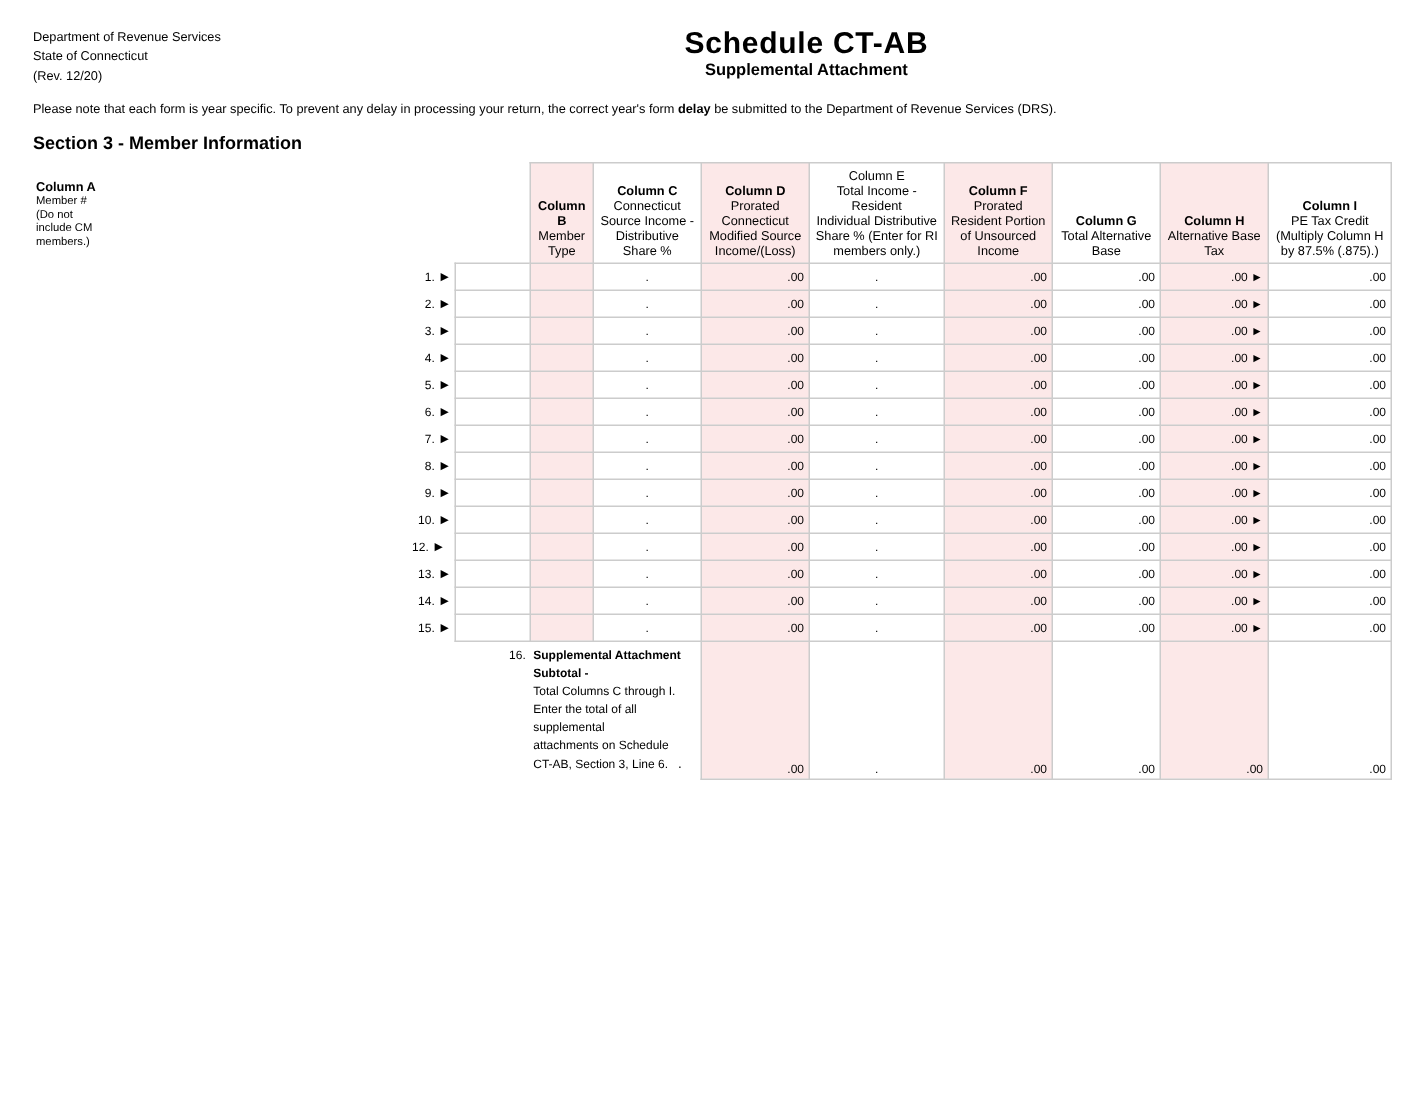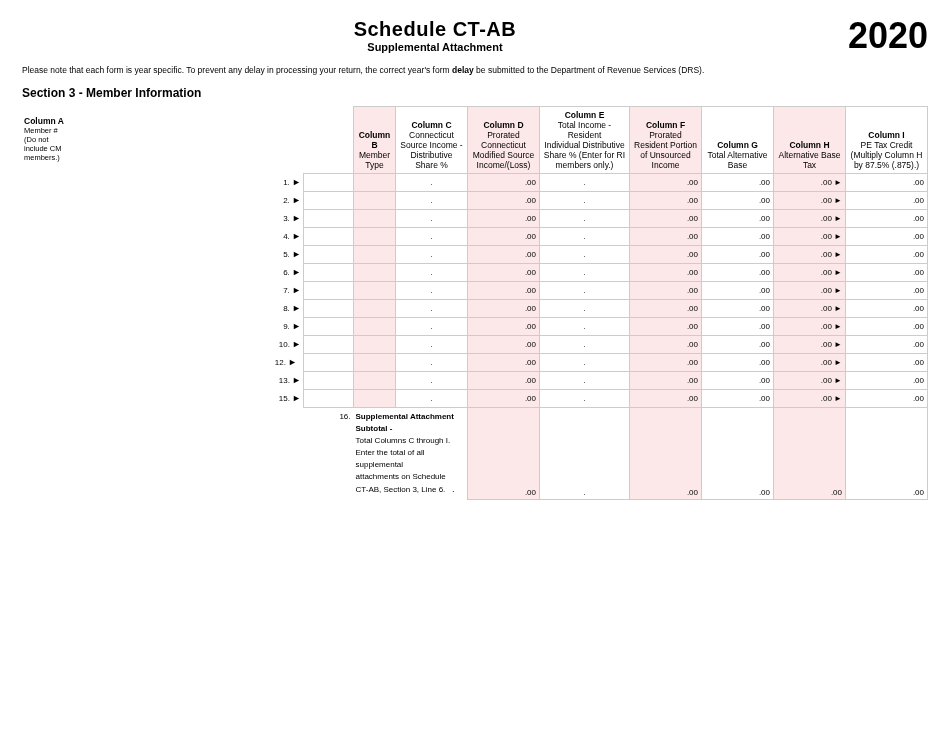--- a/index.html
+++ b/index.html
@@ -103,26 +103,30 @@
       text-align: center;
       font-weight: bold;
       font-size: 8.5px;
       padding: 2px;
     }
   </style>
 </head>
 <body>
 
 <div class="header-section">
+  <div class="header-left">
+    <div>Department of Revenue Services</div>
+    <div>State of Connecticut</div>
+    <div>(Rev. 12/20)</div>
+  </div>
   <div class="header-center">
     <h1>Schedule CT-AB</h1>
     <h2>Supplemental Attachment</h2>
   </div>
   <div class="header-right">
-    <div class="year-badge">2020</div>
   </div>
 </div>
 
 <div class="instructions">
   <div>
     <span>Please note that each form is year specific. To prevent any delay in processing your return, the correct year's form </span><b>delay</b><span> be submitted to the Department of Revenue Services (DRS).</span>
   </div>
 </div>
 
 <div class="section-title">Section 3 - Member Information</div>
@@ -140,21 +144,21 @@
       </th>
       <th style="border:1px solid #ccc; text-align:center; vertical-align:bottom; padding:3px 2px;">
         <div style="font-weight:bold;">Column C</div>
         <div style="font-weight:normal;">Connecticut<br>Source Income -<br>Distributive Share %</div>
       </th>
       <th style="border:1px solid #ccc; background:#fce8e8; text-align:center; vertical-align:bottom; padding:3px 2px;">
         <div style="font-weight:bold;">Column D</div>
         <div style="font-weight:normal;">Prorated<br>Connecticut<br>Modified Source<br>Income/(Loss)</div>
       </th>
       <th style="border:1px solid #ccc; text-align:center; vertical-align:bottom; padding:3px 2px;">
-        <div style="font-weight:bold;">Column E</div>
+        <div style="font-weight:normal;">Column E</div>
         <div style="font-weight:normal;">Total Income - Resident<br>Individual Distributive<br>Share % (Enter for RI<br>members only.)</div>
       </th>
       <th style="border:1px solid #ccc; background:#fce8e8; text-align:center; vertical-align:bottom; padding:3px 2px;">
         <div style="font-weight:bold;">Column F</div>
         <div style="font-weight:normal;">Prorated<br>Resident Portion<br>of Unsourced<br>Income</div>
       </th>
       <th style="border:1px solid #ccc; text-align:center; vertical-align:bottom; padding:3px 2px;">
         <div style="font-weight:bold;">Column G</div>
         <div style="font-weight:normal;">Total Alternative<br>Base</div>
       </th>
@@ -296,20 +300,32 @@
     <td class="white dot-cell" style="border:1px solid #ccc; text-align:center; width:72px;"><input type="text" style="width: 80%; border: none; outline: none; font-size: 8px; text-align: center; background: transparent;" value="."></td>
     <td class="pink val-cell" style="border:1px solid #ccc; background:#fce8e8; text-align:right; width:72px;"><input type="text" style="width: 100%; border: none; outline: none; font-size: 8px; text-align: right; background: transparent;" value=".00"></td>
     <td class="white dot-cell" style="border:1px solid #ccc; text-align:center; width:90px;"><input type="text" style="width: 80%; border: none; outline: none; font-size: 8px; text-align: center; background: transparent;" value="."></td>
     <td class="pink val-cell" style="border:1px solid #ccc; background:#fce8e8; text-align:right; width:72px;"><input type="text" style="width: 100%; border: none; outline: none; font-size: 8px; text-align: right; background: transparent;" value=".00"></td>
     <td class="white val-cell" style="border:1px solid #ccc; text-align:right; width:72px;"><input type="text" style="width: 100%; border: none; outline: none; font-size: 8px; text-align: right; background: transparent;" value=".00"></td>
     <td class="pink" style="border:1px solid #ccc; background:#fce8e8; text-align:right; width:72px; white-space:nowrap;"><span style="font-size:8px;">.00 ►</span></td>
     <td class="white val-cell" style="border:1px solid #ccc; text-align:right; width:82px;"><input type="text" style="width: 100%; border: none; outline: none; font-size: 8px; text-align: right; background: transparent;" value=".00"></td>
   </tr>
       <tr class="data-row">
     <td class="row-num white" style="border:none; text-align:right; padding-right:2px;">13. <span style="font-size:9px;">►</span></td>
+    <td class="white" style="border:1px solid #ccc; background:#fff; width:50px;"><input type="text" style="width: 100%; border: none; outline: none; font-size: 8px; background: transparent;"></td>
+    <td class="pink" style="border:1px solid #ccc; background:#fce8e8; width:42px;"><input type="text" style="width: 100%; border: none; outline: none; font-size: 8px; background: transparent;"></td>
+    <td class="white dot-cell" style="border:1px solid #ccc; text-align:center; width:72px;"><input type="text" style="width: 80%; border: none; outline: none; font-size: 8px; text-align: center; background: transparent;" value="."></td>
+    <td class="pink val-cell" style="border:1px solid #ccc; background:#fce8e8; text-align:right; width:72px;"><input type="text" style="width: 100%; border: none; outline: none; font-size: 8px; text-align: right; background: transparent;" value=".00"></td>
+    <td class="white dot-cell" style="border:1px solid #ccc; text-align:center; width:90px;"><input type="text" style="width: 80%; border: none; outline: none; font-size: 8px; text-align: center; background: transparent;" value="."></td>
+    <td class="pink val-cell" style="border:1px solid #ccc; background:#fce8e8; text-align:right; width:72px;"><input type="text" style="width: 100%; border: none; outline: none; font-size: 8px; text-align: right; background: transparent;" value=".00"></td>
+    <td class="white val-cell" style="border:1px solid #ccc; text-align:right; width:72px;"><input type="text" style="width: 100%; border: none; outline: none; font-size: 8px; text-align: right; background: transparent;" value=".00"></td>
+    <td class="pink" style="border:1px solid #ccc; background:#fce8e8; text-align:right; width:72px; white-space:nowrap;"><span style="font-size:8px;">.00 ►</span></td>
+    <td class="white val-cell" style="border:1px solid #ccc; text-align:right; width:82px;"><input type="text" style="width: 100%; border: none; outline: none; font-size: 8px; text-align: right; background: transparent;" value=".00"></td>
+  </tr>
+      <tr class="data-row">
+    <td class="row-num white" style="border:none; text-align:right; padding-right:2px;">14. <span style="font-size:9px;">►</span></td>
     <td class="white" style="border:1px solid #ccc; background:#fff; width:50px;"><input type="text" style="width: 100%; border: none; outline: none; font-size: 8px; background: transparent;"></td>
     <td class="pink" style="border:1px solid #ccc; background:#fce8e8; width:42px;"><input type="text" style="width: 100%; border: none; outline: none; font-size: 8px; background: transparent;"></td>
     <td class="white dot-cell" style="border:1px solid #ccc; text-align:center; width:72px;"><input type="text" style="width: 80%; border: none; outline: none; font-size: 8px; text-align: center; background: transparent;" value="."></td>
     <td class="pink val-cell" style="border:1px solid #ccc; background:#fce8e8; text-align:right; width:72px;"><input type="text" style="width: 100%; border: none; outline: none; font-size: 8px; text-align: right; background: transparent;" value=".00"></td>
     <td class="white dot-cell" style="border:1px solid #ccc; text-align:center; width:90px;"><input type="text" style="width: 80%; border: none; outline: none; font-size: 8px; text-align: center; background: transparent;" value="."></td>
     <td class="pink val-cell" style="border:1px solid #ccc; background:#fce8e8; text-align:right; width:72px;"><input type="text" style="width: 100%; border: none; outline: none; font-size: 8px; text-align: right; background: transparent;" value=".00"></td>
     <td class="white val-cell" style="border:1px solid #ccc; text-align:right; width:72px;"><input type="text" style="width: 100%; border: none; outline: none; font-size: 8px; text-align: right; background: transparent;" value=".00"></td>
     <td class="pink" style="border:1px solid #ccc; background:#fce8e8; text-align:right; width:72px; white-space:nowrap;"><span style="font-size:8px;">.00 ►</span></td>
     <td class="white val-cell" style="border:1px solid #ccc; text-align:right; width:82px;"><input type="text" style="width: 100%; border: none; outline: none; font-size: 8px; text-align: right; background: transparent;" value=".00"></td>
   </tr>

